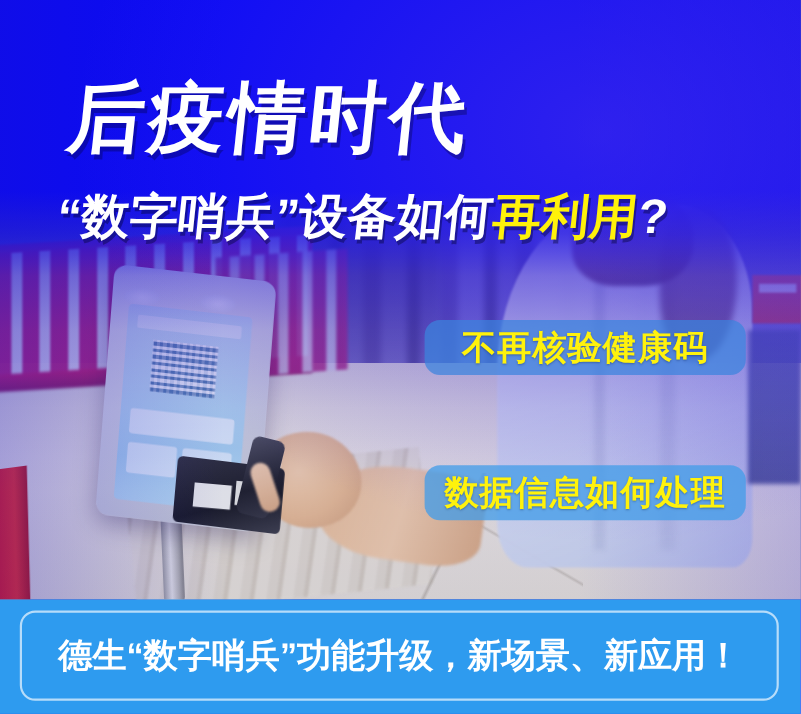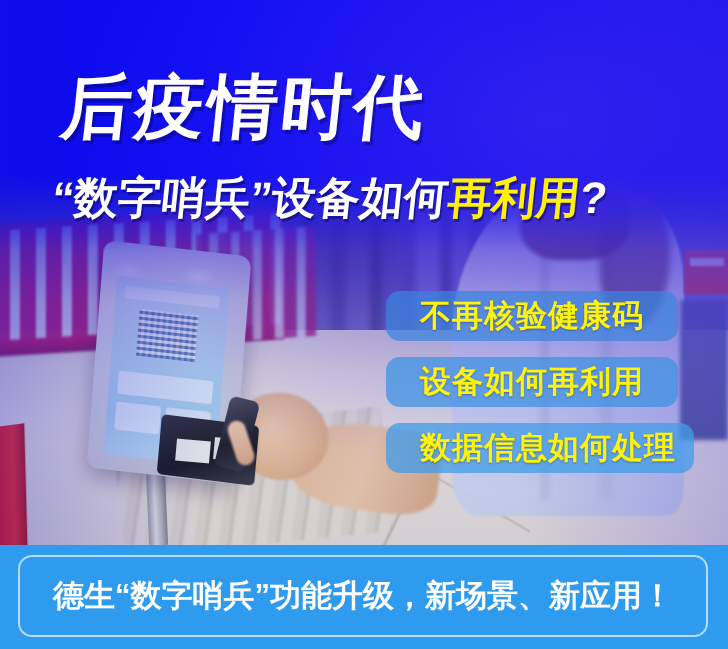--- a/index.html
+++ b/index.html
@@ -451,21 +451,21 @@
     font-size: 31px;
     font-weight: bold;
     color: #FFF20C;
     letter-spacing: 1px;
     font-family: "Liberation Sans", "DejaVu Sans", sans-serif;
     white-space: nowrap;
     text-shadow: 0 1px 2px rgba(0,20,60,.35);
   }
   #pill0 { top: 291px; background: rgba(58,132,222,.72); }
   #pill1 { top: 357px; background: rgba(62,146,228,.74); }
-  #pill2 { top: 423px; background: rgba(66,156,232,.76); padding-left: 16px; }
+  #pill2 { top: 423px; background: rgba(66,156,232,.76); }
 
   
   .banner {
     position: absolute;
     left: 0; top: 545px;
     width: 728px; height: 104px;
     background: #2E9BEF;
   }
   .banner-inner {
     position: absolute;
@@ -546,23 +546,20 @@
     <div class="photo-tint2"></div>
   </div>
 
   <div class="title-main">后疫情时代</div>
 
   <div class="title-sub"><span>“数字哨兵”设备如何</span><span class="hl">再利用</span><span>?</span></div>
 
   <div class="pill" id="pill0">
     <span class="ptxt">不再核验健康码</span>
   </div>
-  <div class="pill" id="pill1">
-    <span class="ptxt">设备如何再利用</span>
-  </div>
   <div class="pill" id="pill2">
     <span class="ptxt">数据信息如何处理</span>
   </div>
 
   <div class="banner">
     <div class="banner-inner">
       <span class="banner-text">德生“数字哨兵”功能升级，新场景、新应用！</span>
     </div>
   </div>
 

